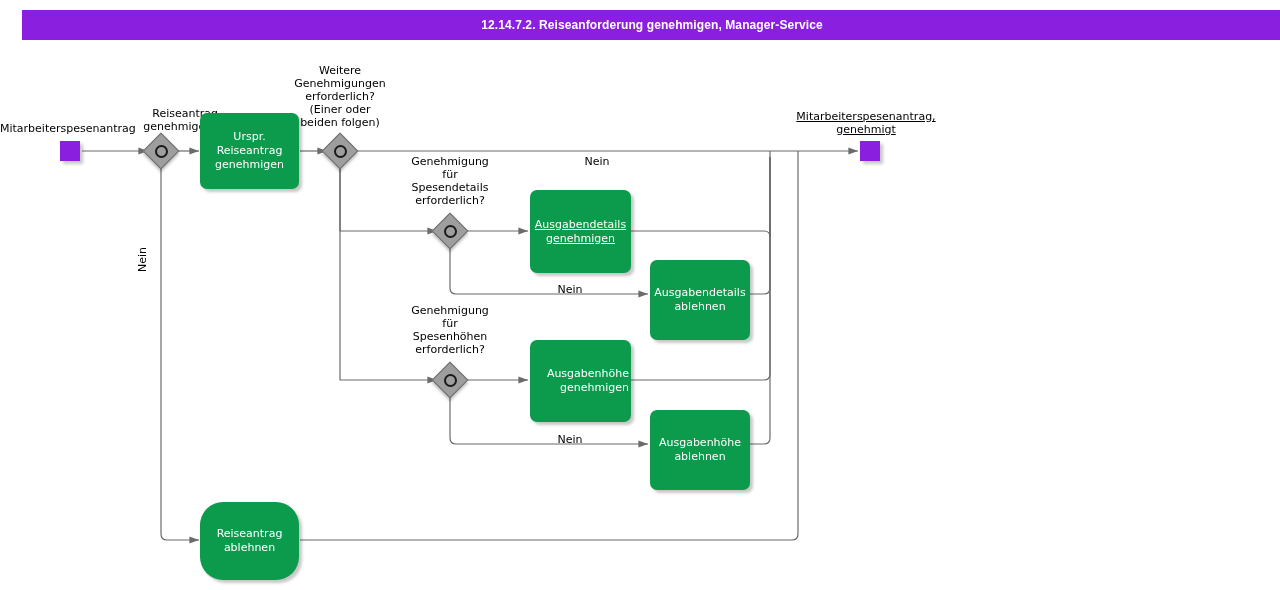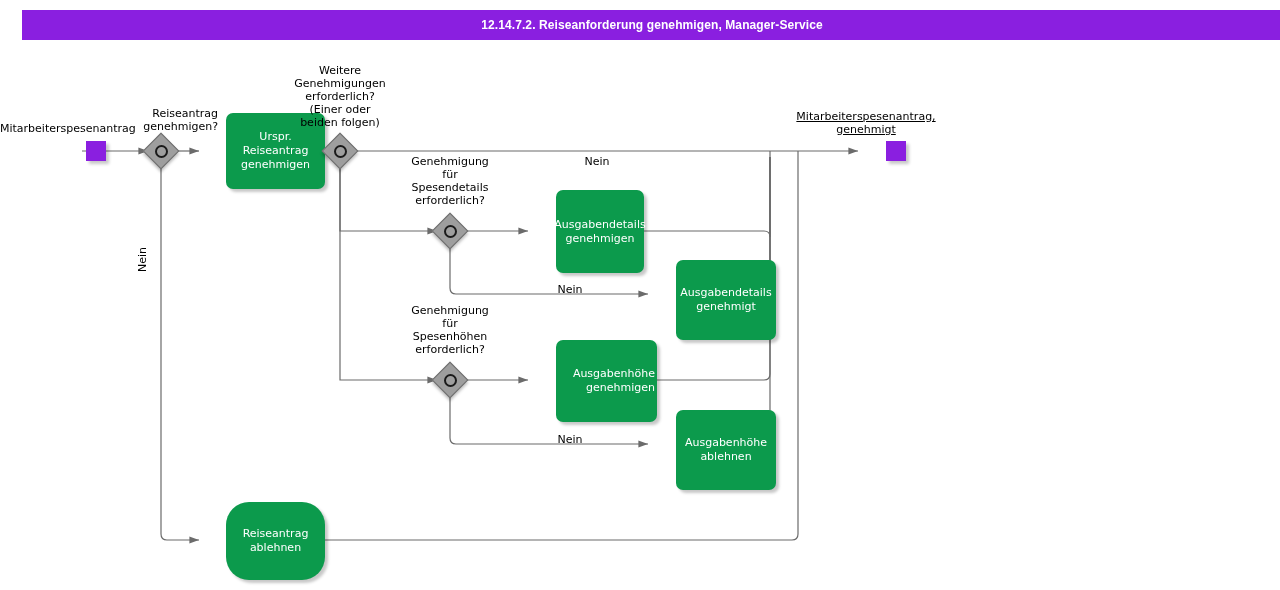--- a/index.html
+++ b/index.html
@@ -40,21 +40,20 @@
   }
   #edges {
     position: absolute;
     left: 0;
     top: 0;
     width: 1280px;
     height: 546px;
   }
   .node {
     position: absolute;
-    margin-left: 26px;
   }
   
   .task {
     background: #0C9A4C;
     color: #ffffff;
     border-radius: 7px;
     display: flex;
     align-items: center;
     justify-content: center;
     text-align: center;
@@ -216,28 +215,28 @@
   <div class="gateway-wrap" style="left:437px; top:323px;">
     <div class="gateway"></div>
     <div class="gateway-ring"></div>
   </div>
   <div class="label" style="left:393px; top:260px; width:114px;">Genehmigung
 für
 Spesenhöhen
 erforderlich?</div>
   <div class="label" style="left:540px; top:389px; width:60px;">Nein</div>
 
-  <div class="node task" style="left:530px; top:146px; width:88px; height:83px;">
+  <div class="node task" style="left:530px; top:146px; width:101px; height:83px;text-decoration:underline;">
     <span>Ausgabendetails
 genehmigen</span>
   </div>
 
   <div class="node task" style="left:650px; top:216px; width:100px; height:80px;">
     <span>Ausgabendetails
-genehmigt</span>
+ablehnen</span>
   </div>
 
   <div class="node task" style="left:530px; top:296px; width:101px; height:82px;text-align:right;">
     <span>Ausgabenhöhe
 genehmigen</span>
   </div>
 
   <div class="node task" style="left:650px; top:366px; width:100px; height:80px;">
     <span>Ausgabenhöhe
 ablehnen</span>

